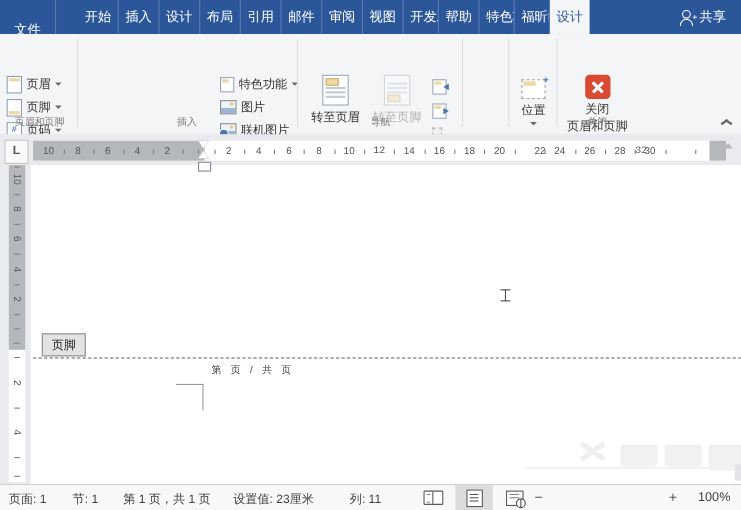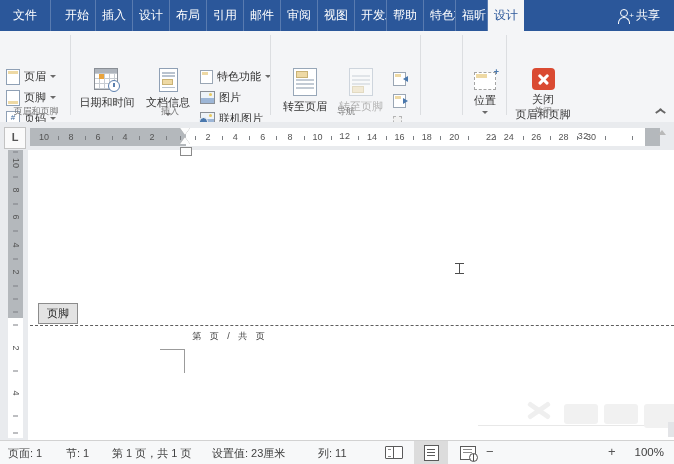--- a/index.html
+++ b/index.html
@@ -1,21 +1,21 @@
 <!DOCTYPE html>
 <html><head>
 <meta charset="utf-8">
 <style>
   html,body{margin:0;padding:0;background:#fff;font-family:"Liberation Sans","DejaVu Sans",sans-serif;}
   #app{position:relative;width:674px;height:464px;overflow:hidden;background:#e9ebee;font-size:12px;color:#333;}
 
   
   .tabbar{position:absolute;left:0;top:0;width:674px;height:31px;background:#2b579a;display:flex;align-items:stretch;}
   .tab{line-height:31px;padding:0 6px;color:#fff;font-size:12px;white-space:nowrap;border-right:1px solid rgba(255,255,255,.22);cursor:default;}
-  .tab.file-tab{padding:0 13px;margin-right:8px;}
+  .tab.file-tab{padding:12px 13px;margin-right:20px;}
   .tab.clipped{max-width:25px;overflow:hidden;padding-right:0;}
   .tab.active{background:#f4f5f7;color:#2b579a;border-right:none;}
   .tellme{display:flex;align-items:center;margin-left:12px;color:#ccd8ec;}
   .tellme .lens{position:relative;width:9px;height:9px;border:1.5px solid #ccd8ec;border-radius:50%;margin-right:6px;}
   .tellme .lens:after{content:"";position:absolute;left:8px;top:8px;width:5px;height:1.5px;background:#ccd8ec;transform:rotate(45deg);transform-origin:0 0;}
   .share{display:flex;align-items:center;margin-left:auto;margin-right:14px;color:#fff;}
   .person{position:relative;width:14px;height:14px;margin-right:5px;}
   .person .head{position:absolute;left:3px;top:0;width:6px;height:6px;border:1.4px solid #fff;border-radius:50%;}
   .person .body{position:absolute;left:1px;top:8px;width:10px;height:6px;border:1.4px solid #fff;border-bottom:none;border-radius:6px 6px 0 0;}
   .person .plus{position:absolute;right:-3px;top:2px;font-size:8px;color:#fff;}
@@ -187,38 +187,20 @@
     <div class="smallbtn" style="left:6px;top:78px;">
       <span class="icon-page">
           <span class="hash">#</span>
         </span>
       <span class="lbl">页码</span>
         <span class="arrow"></span>
     </div>
     <div class="glabel" style="left:36px;">页眉和页脚</div>
     <div class="gsep" style="left:70px;"></div>
 
-    <div class="bigbtn" style="left:76px;width:62px;">
-      <span class="bicon icon-cal">
-          <span class="grid"></span>
-          <span class="hl"></span>
-          <span class="clock"></span>
-        </span>
-      <span class="lbl">日期和时间</span>
-    </div>
-    <div class="bigbtn" style="left:140px;width:56px;">
-      <span class="bicon icon-doc">
-        <span class="l" style="top:3px;"></span>
-          <span class="l" style="top:6px;"></span>
-          <span class="tan"></span>
-          <span class="l" style="bottom:3px;"></span>
-      </span>
-      <span class="lbl">文档信息</span>
-      <span class="arrow"></span>
-    </div>
     <div class="smallbtn" style="left:200px;top:36px;">
       <span class="mini">
           <span class="sheet"></span>
           <span class="bar"></span>
         </span>
       <span class="lbl">特色功能</span>
         <span class="arrow"></span>
     </div>
     <div class="smallbtn" style="left:200px;top:57px;">
       <span class="icon-pic">

